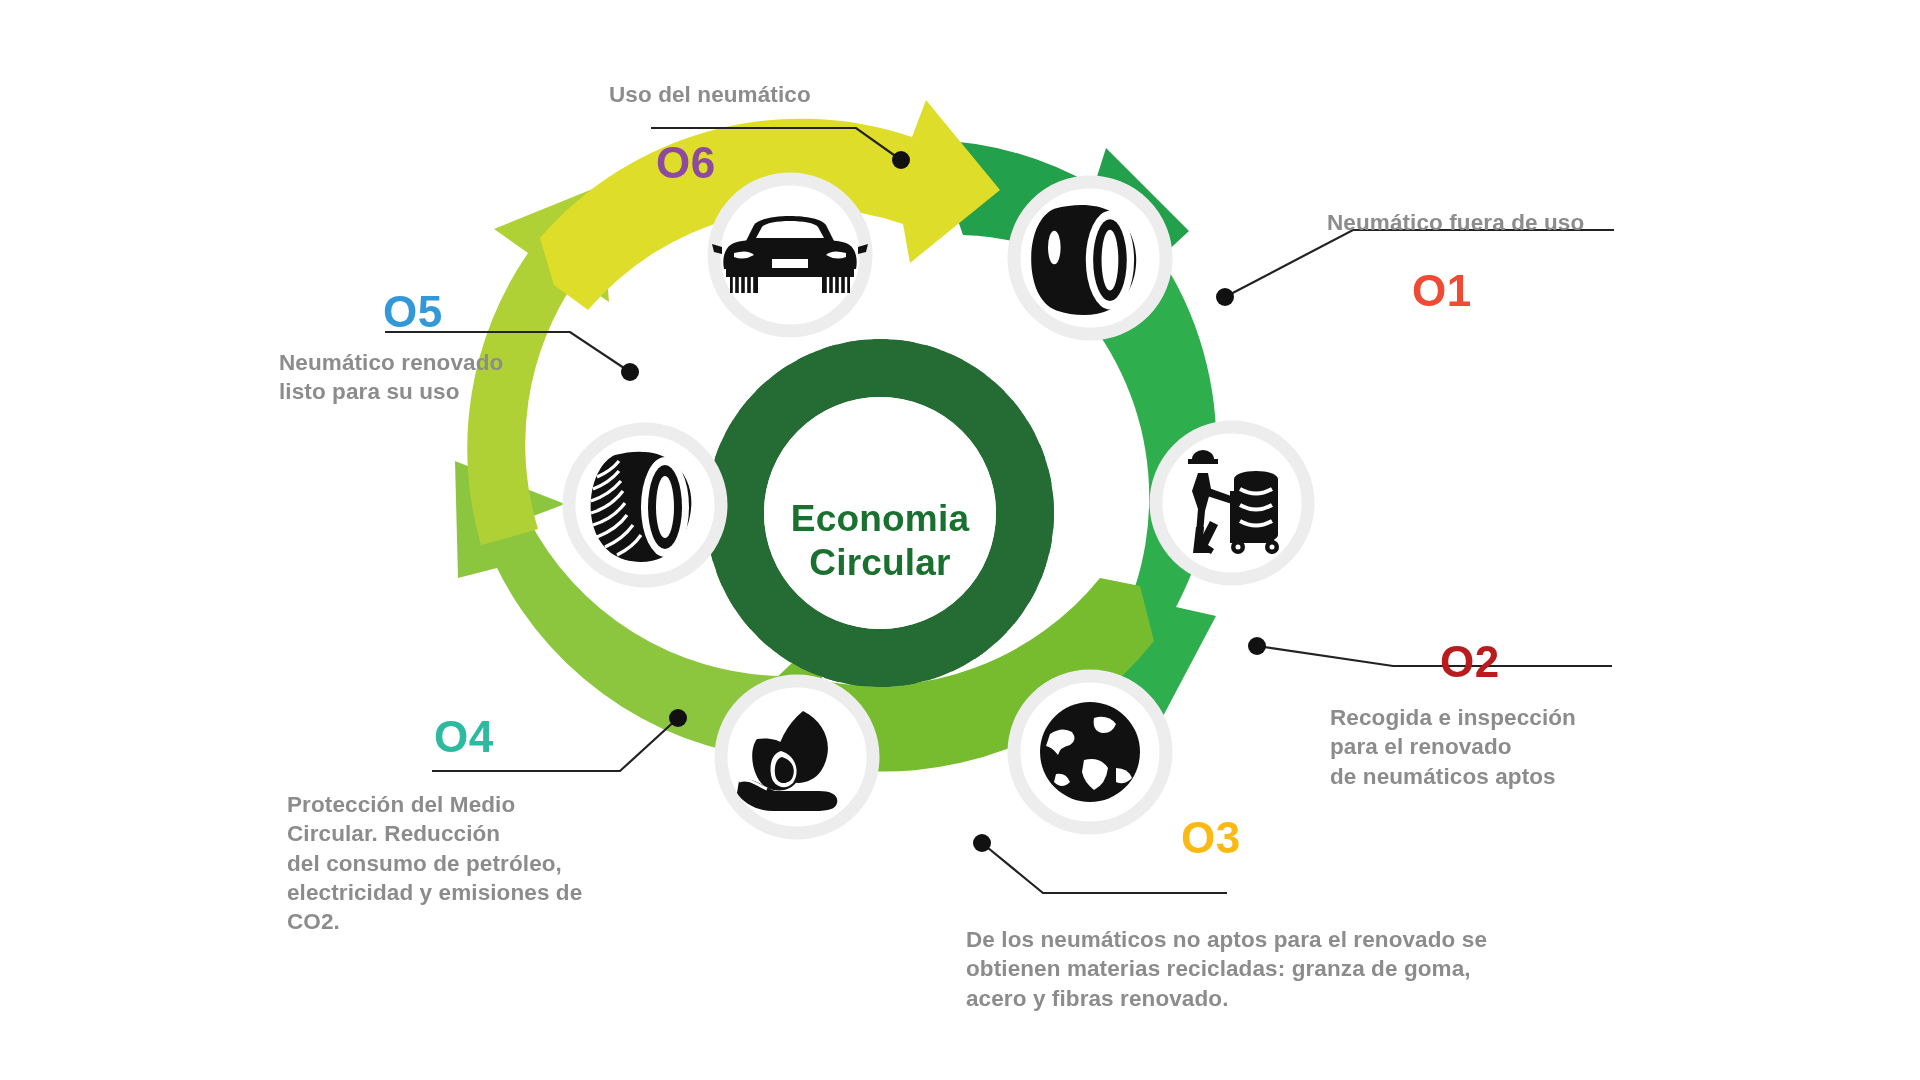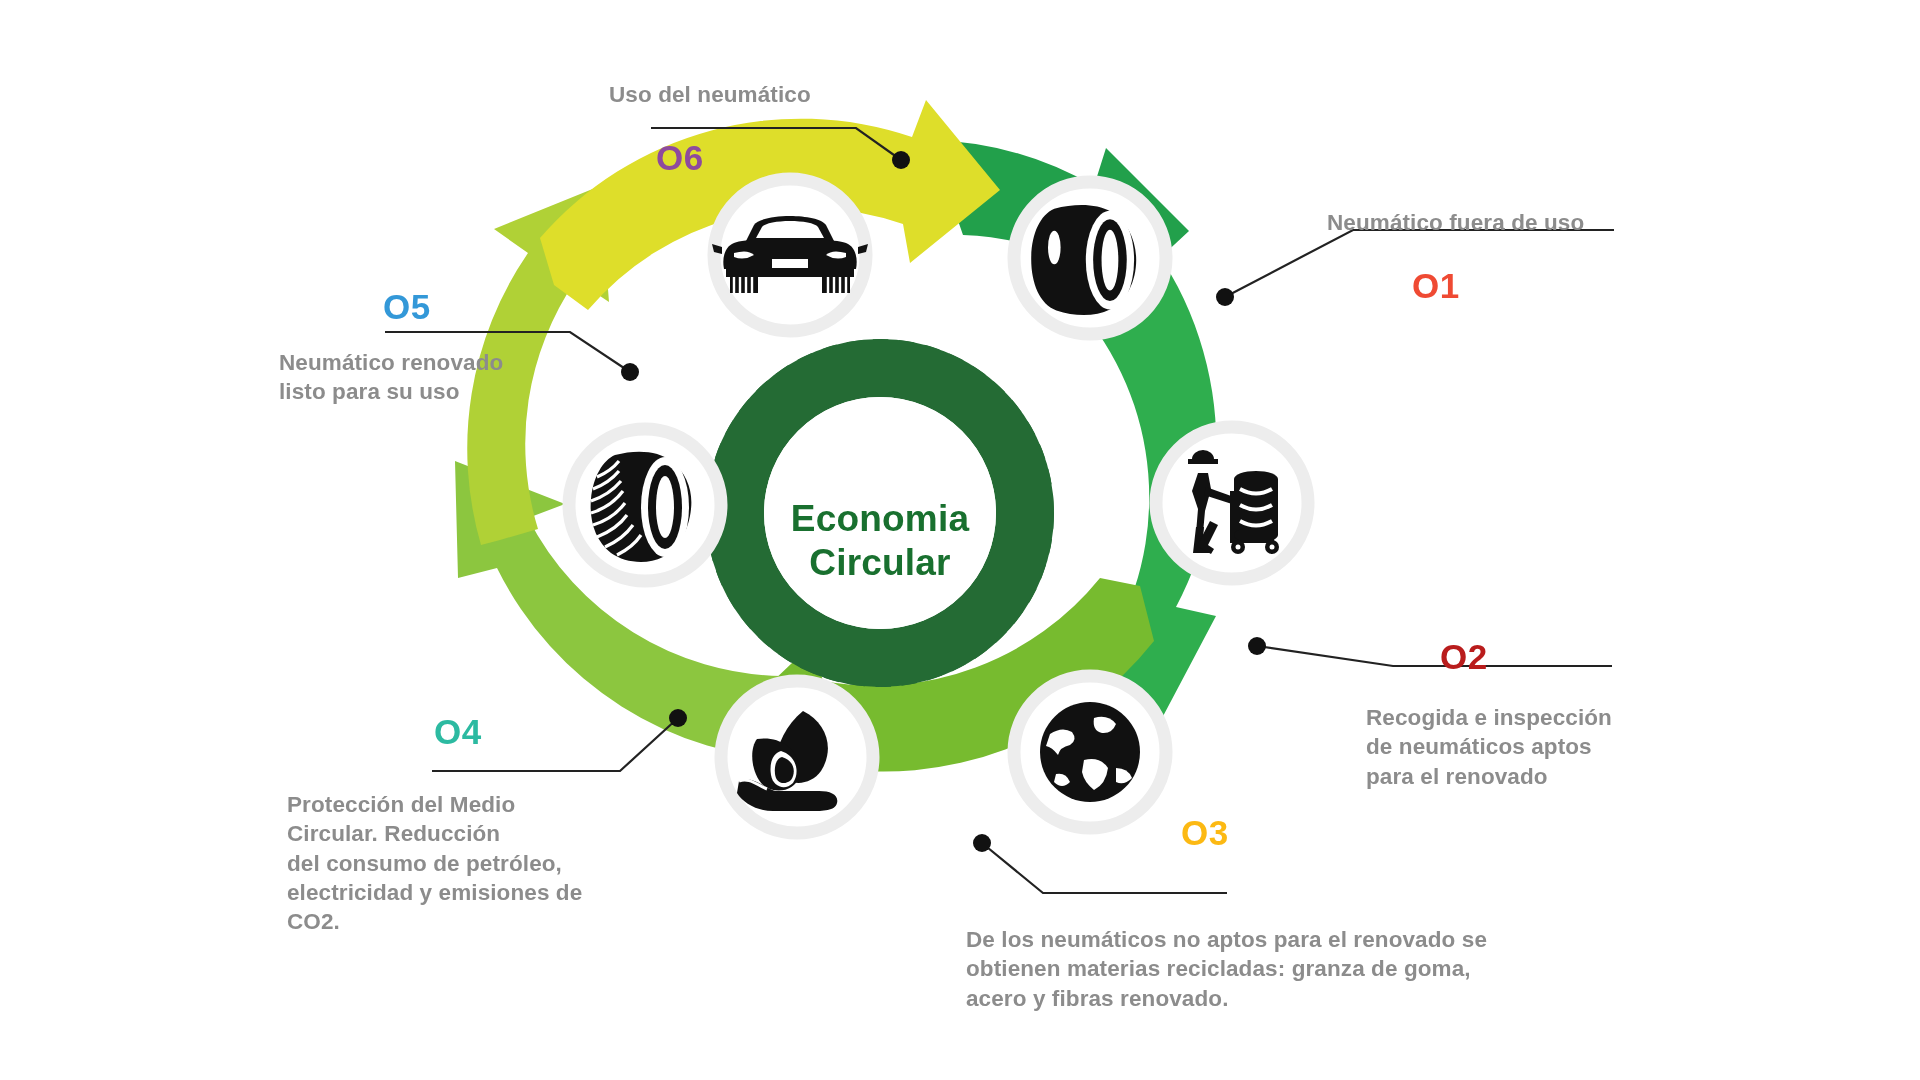--- a/index.html
+++ b/index.html
@@ -10,30 +10,30 @@
     font-family:"Liberation Sans", sans-serif;
     overflow:hidden;
     position:relative;
   }
   #stage{position:absolute;left:0;top:0;width:1920px;height:1080px;}
   svg#diagram{position:absolute;left:0;top:0;width:1920px;height:1080px;display:block;}
 
   
   .txt{position:absolute;color:#8c8c8c;font-weight:bold;line-height:1.30;}
   .desc{font-size:22.5px;letter-spacing:.1px;}
-  .code{position:absolute;font-weight:bold;font-size:35px;letter-spacing:.5px;}
+  .code{position:absolute;font-weight:bold;font-size:44px;letter-spacing:.5px;}
 
   .t-o6-desc{left:609px;top:80px;white-space:nowrap;}
   .t-o6-code{left:656px;top:138px;color:#8e4a9e;}
 
   .t-o1-desc{left:1327px;top:208px;white-space:nowrap;}
   .t-o1-code{left:1412px;top:266px;color:#ef4a33;}
 
   .t-o2-code{left:1440px;top:637px;color:#b91c1c;text-align:center;}
-  .t-o2-desc{left:1330px;top:703px;width:330px;margin-left:36px;}
+  .t-o2-desc{left:1330px;top:703px;width:330px;}
 
   .t-o3-code{left:1181px;top:813px;color:#fcb913;}
   .t-o3-desc{left:966px;top:906px;width:600px;margin-top:19px;}
 
   .t-o4-code{left:434px;top:712px;color:#2cbaa1;}
   .t-o4-desc{left:287px;top:790px;width:310px;}
 
   .t-o5-code{left:383px;top:287px;color:#3398d8;}
   .t-o5-desc{left:279px;top:348px;width:280px;}
 
@@ -280,22 +280,22 @@
 
 <div class="txt desc t-o6-desc">Uso del neumático</div>
 <div class="code t-o6-code">O6</div>
 
 <div class="txt desc t-o1-desc">Neumático fuera de uso</div>
 <div class="code t-o1-code">O1</div>
 
 <div class="code t-o2-code">O2</div>
 <div class="txt desc t-o2-desc">
   <div>Recogida e inspección</div>
+  <div>para el renovado</div>
   <div>de neumáticos aptos</div>
-  <div>para el renovado</div>
 </div>
 
 <div class="code t-o3-code">O3</div>
 <div class="txt desc t-o3-desc">
   <div>De los neumáticos no aptos para el renovado se</div>
   <div>obtienen materias recicladas: granza de goma,</div>
   <div>acero y fibras renovado.</div>
 </div>
 
 <div class="code t-o4-code">O4</div>

